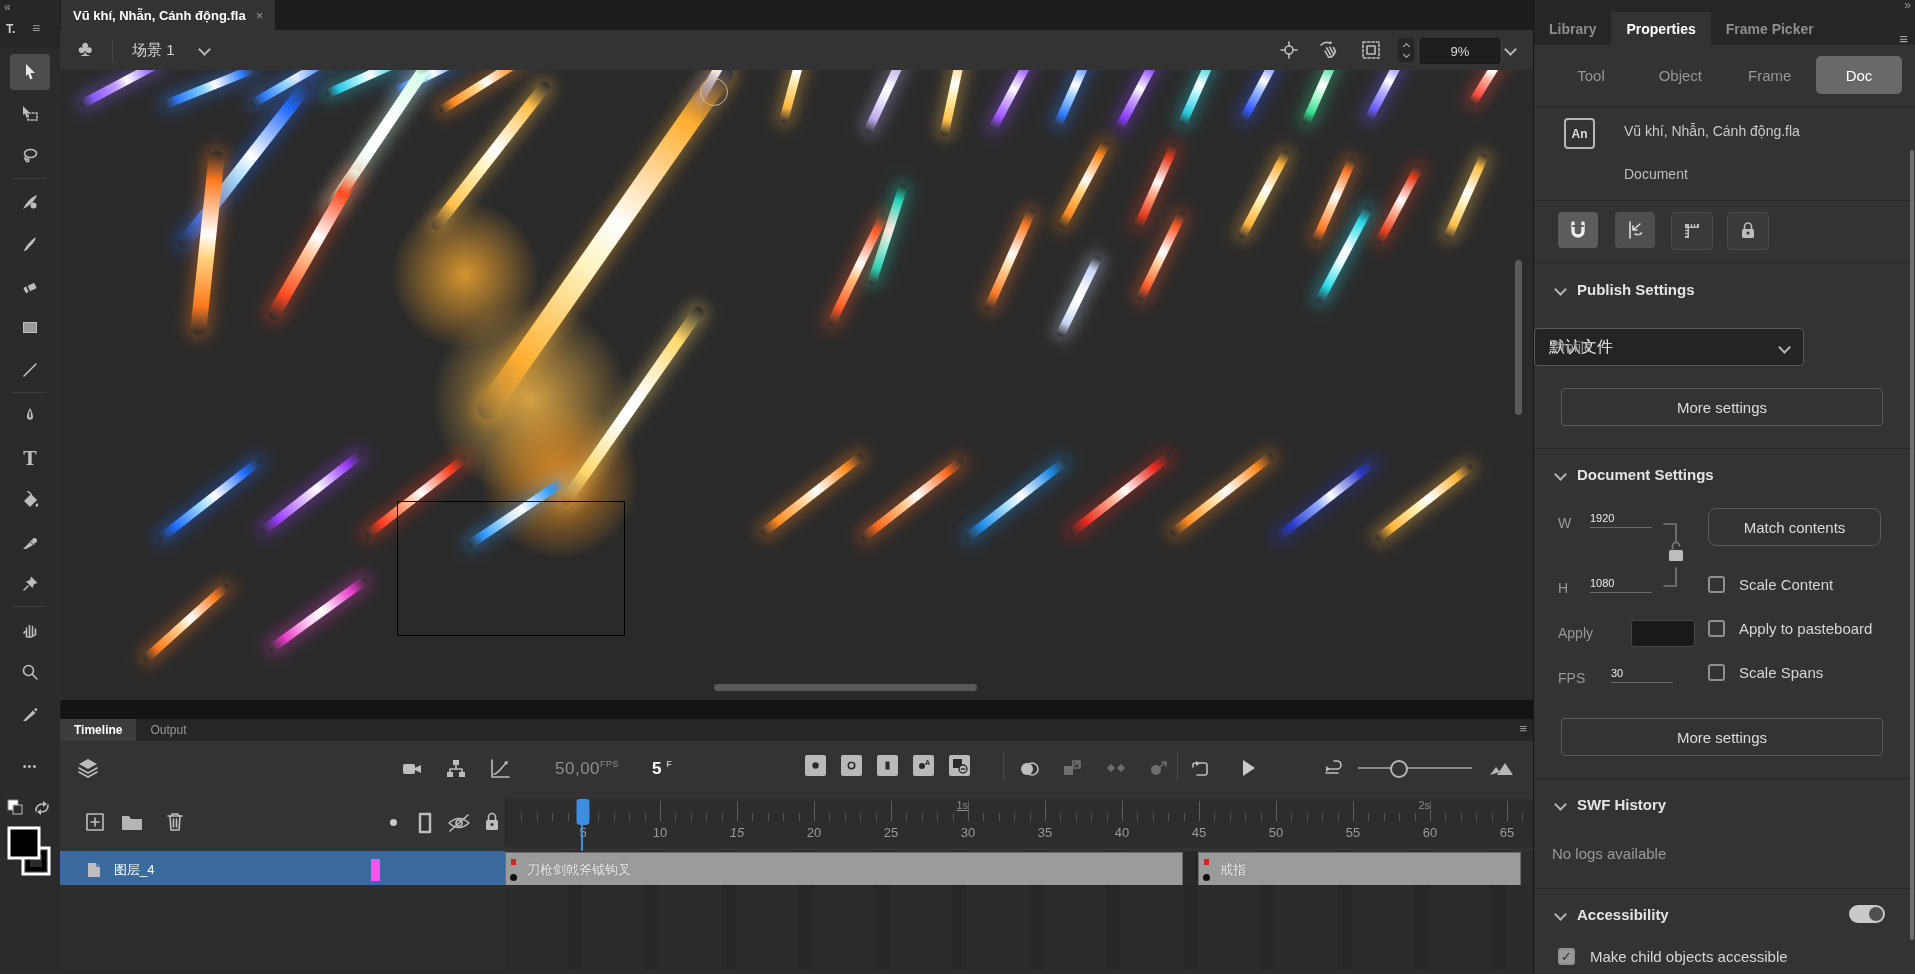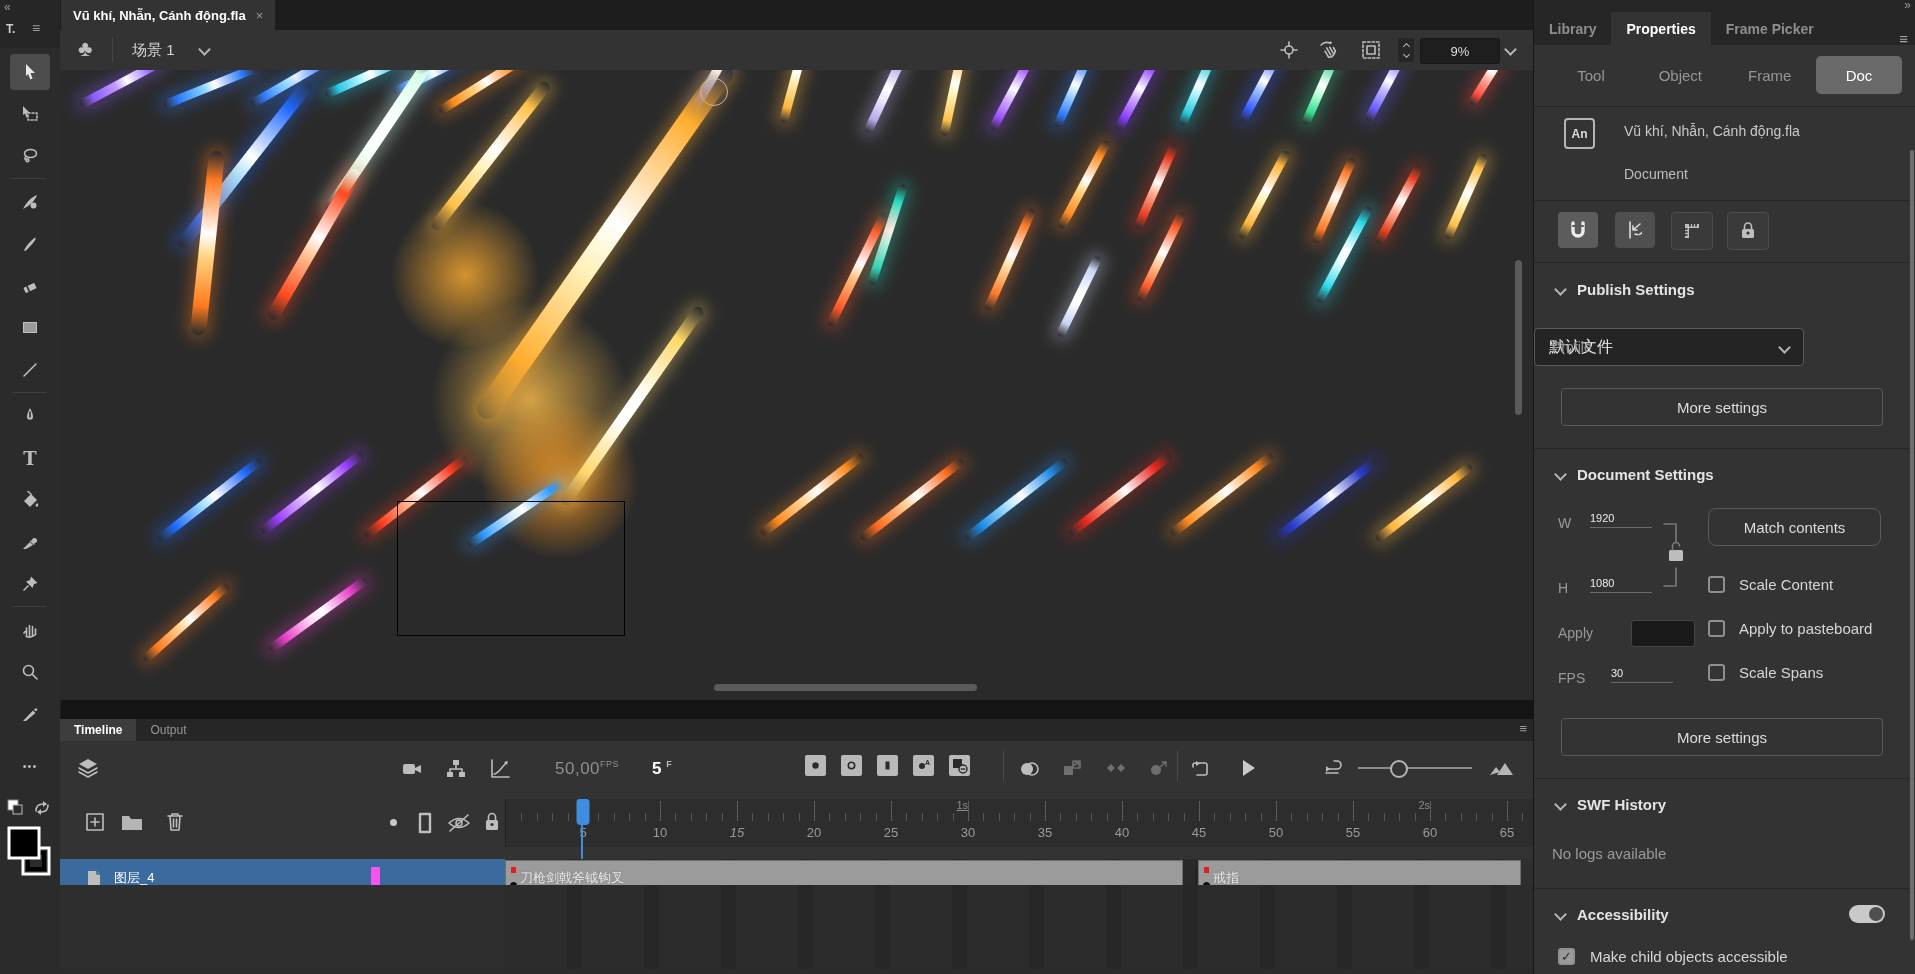--- a/index.html
+++ b/index.html
@@ -53,28 +53,28 @@
 
   #lcontrols{left:0;top:80px;width:445px;height:48px;background:#333;}
   #rulerwrap{left:445px;top:80px;width:1028px;height:48px;background:#2d2d2d;border-left:1px solid #222;overflow:hidden;}
   .tick{position:absolute;top:14px;width:1px;height:8px;background:#555;}
   .tick.t5{top:2px;height:20px;background:#5d5d5d;}
   .rnum{position:absolute;top:26px;transform:translateX(-50%);font-size:13px;color:#9a9a9a;}
   .smark{position:absolute;top:0px;transform:translateX(-100%);font-size:11px;color:#8a8a8a;}
   #playheadmark{position:absolute;top:0;width:13px;height:26px;background:#3f8de0;border-radius:3px 3px 4px 4px;transform:translateX(-50%);}
   #playheadline{position:absolute;width:2px;background:#3f8de0;}
 
-  #layerrow{left:0;top:140px;width:1473px;height:38px;background:#14b8a6;border-bottom:1px solid #22c55e;}
+  #layerrow{left:0;top:132px;width:1473px;height:38px;background:#14b8a6;border-bottom:1px solid #22c55e;}
   #layersel{position:absolute;left:0;top:0;width:445px;height:38px;background:#3a6a9e;display:flex;align-items:center;}
   #layername{font-size:13px;color:#fff;margin-left:10px;}
   #layercolor{position:absolute;left:311px;top:8px;width:9px;height:22px;}
   #framesbg{position:absolute;left:445px;top:0;width:1028px;height:38px;
      background:repeating-linear-gradient(90deg,#2e2e2e 0 62px,#292929 62px 77px);}
   .span{position:absolute;top:1px;height:35px;background:#9b9b9b;border:1px solid #6e6e6e;box-sizing:border-box;
-        display:flex;align-items:center;overflow:hidden;}
+        display:flex;align-items:center;overflow:hidden;padding-left:7px;}
   .span .lbl{font-size:13px;color:#e9e9e9;white-space:nowrap;margin-left:14px;text-shadow:0 0 2px #777;}
   .kdot{position:absolute;left:4px;bottom:5px;width:7px;height:7px;border-radius:50%;background:#111;}
   .kflag{position:absolute;left:5px;top:6px;width:5px;height:6px;background:#e02020;}
   .endbar{position:absolute;top:8px;width:2px;height:20px;background:#222;}
   #tlempty{left:0;top:166px;width:445px;height:108px;background:#2e2e2e;}
   #tlemptyframes{left:445px;top:166px;width:1028px;height:84px;
      background:repeating-linear-gradient(90deg,#2c2c2c 0 62px,#272727 62px 77px);}
   #tlbottom{left:0;top:250px;width:1473px;height:24px;background:#2b2b2b;}
   #tlscroll{position:absolute;left:399px;top:7px;width:160px;height:8px;background:#6e6e6e;border-radius:4px;}
 

